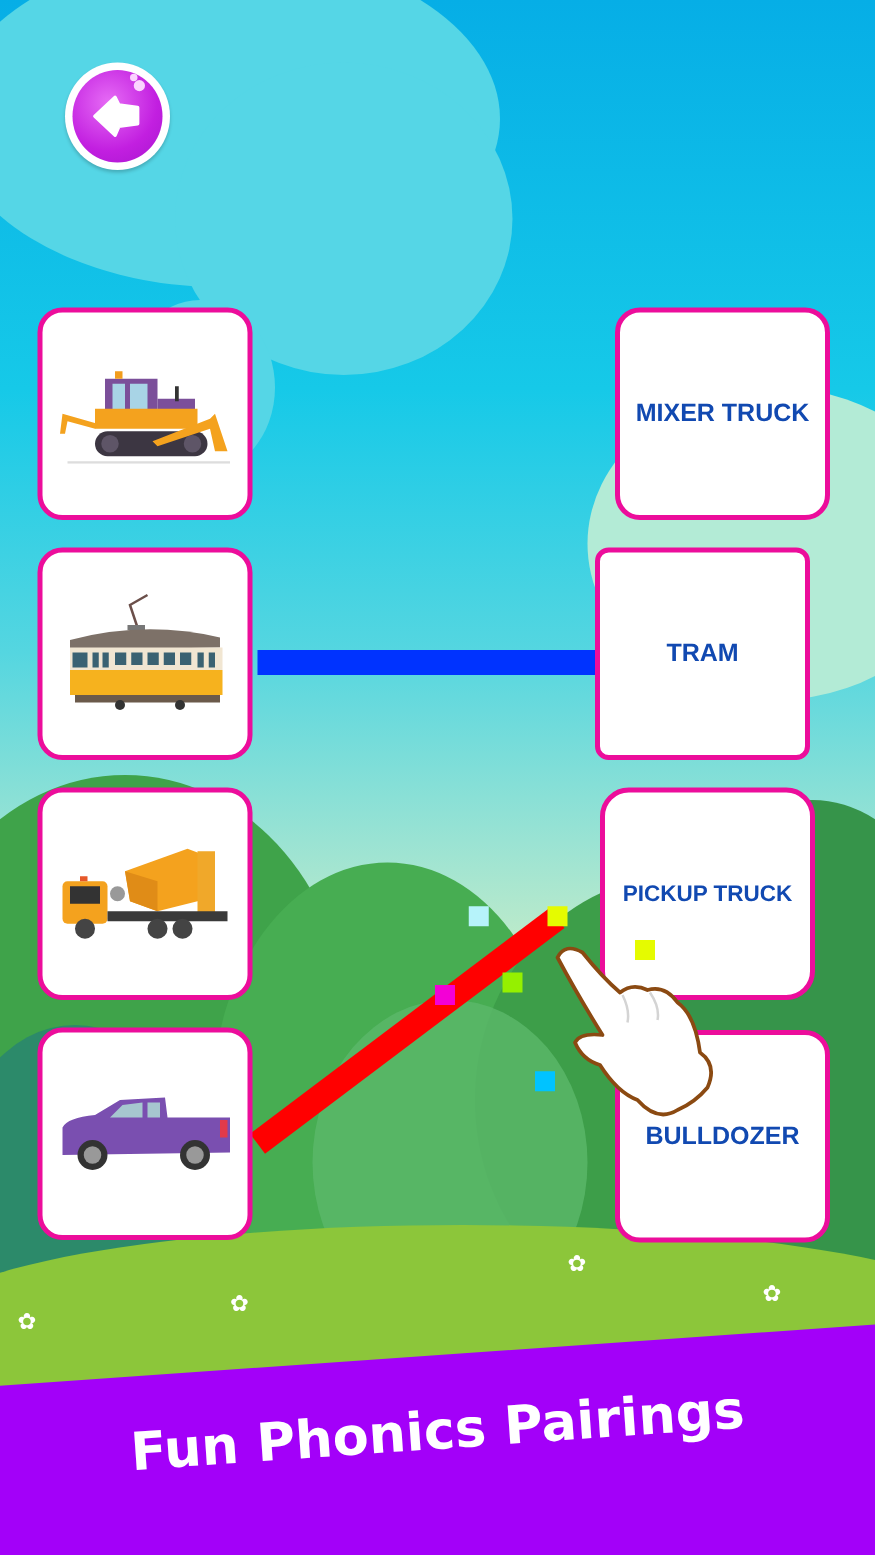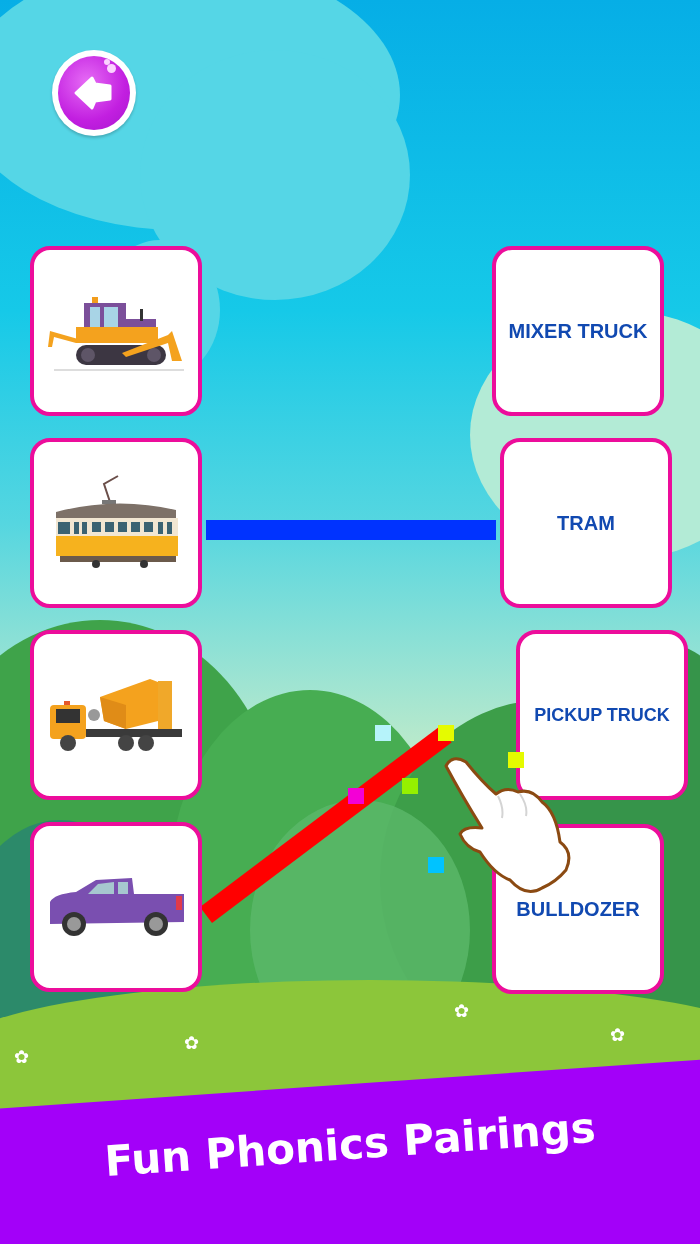--- a/index.html
+++ b/index.html
@@ -124,24 +124,24 @@
     <circle cx="28" cy="52" r="12" fill="#333"></circle>
       <circle cx="28" cy="52" r="7" fill="#999"></circle>
     <circle cx="110" cy="52" r="12" fill="#333"></circle>
       <circle cx="110" cy="52" r="7" fill="#999"></circle>
   </svg>
 </div>
 
 <div class="abs card" style="left:492px;top:246px;">
   <span class="card-word">MIXER TRUCK</span>
 </div>
-<div class="abs card" style="left:500px;top:438px;">
+<div class="abs card" style="left:476px;top:438px;border-radius:11px;">
   <span class="card-word">TRAM</span>
 </div>
-<div class="abs card" style="left:516px;top:630px;">
+<div class="abs card" style="left:480px;top:630px;border-radius:23px;">
   <span class="card-word" style="font-size:18px;">PICKUP TRUCK</span>
 </div>
 <div class="abs card" style="left:492px;top:824px;">
   <span class="card-word">BULLDOZER</span>
 </div>
 
 <div class="abs spark" style="left:375px;top:725px;background:#b6f3fa;"></div>
 <div class="abs spark" style="left:438px;top:725px;background:#e5fb00;"></div>
 <div class="abs spark" style="left:508px;top:752px;background:#e5fb00;"></div>
 <div class="abs spark" style="left:402px;top:778px;background:#95f000;"></div>

